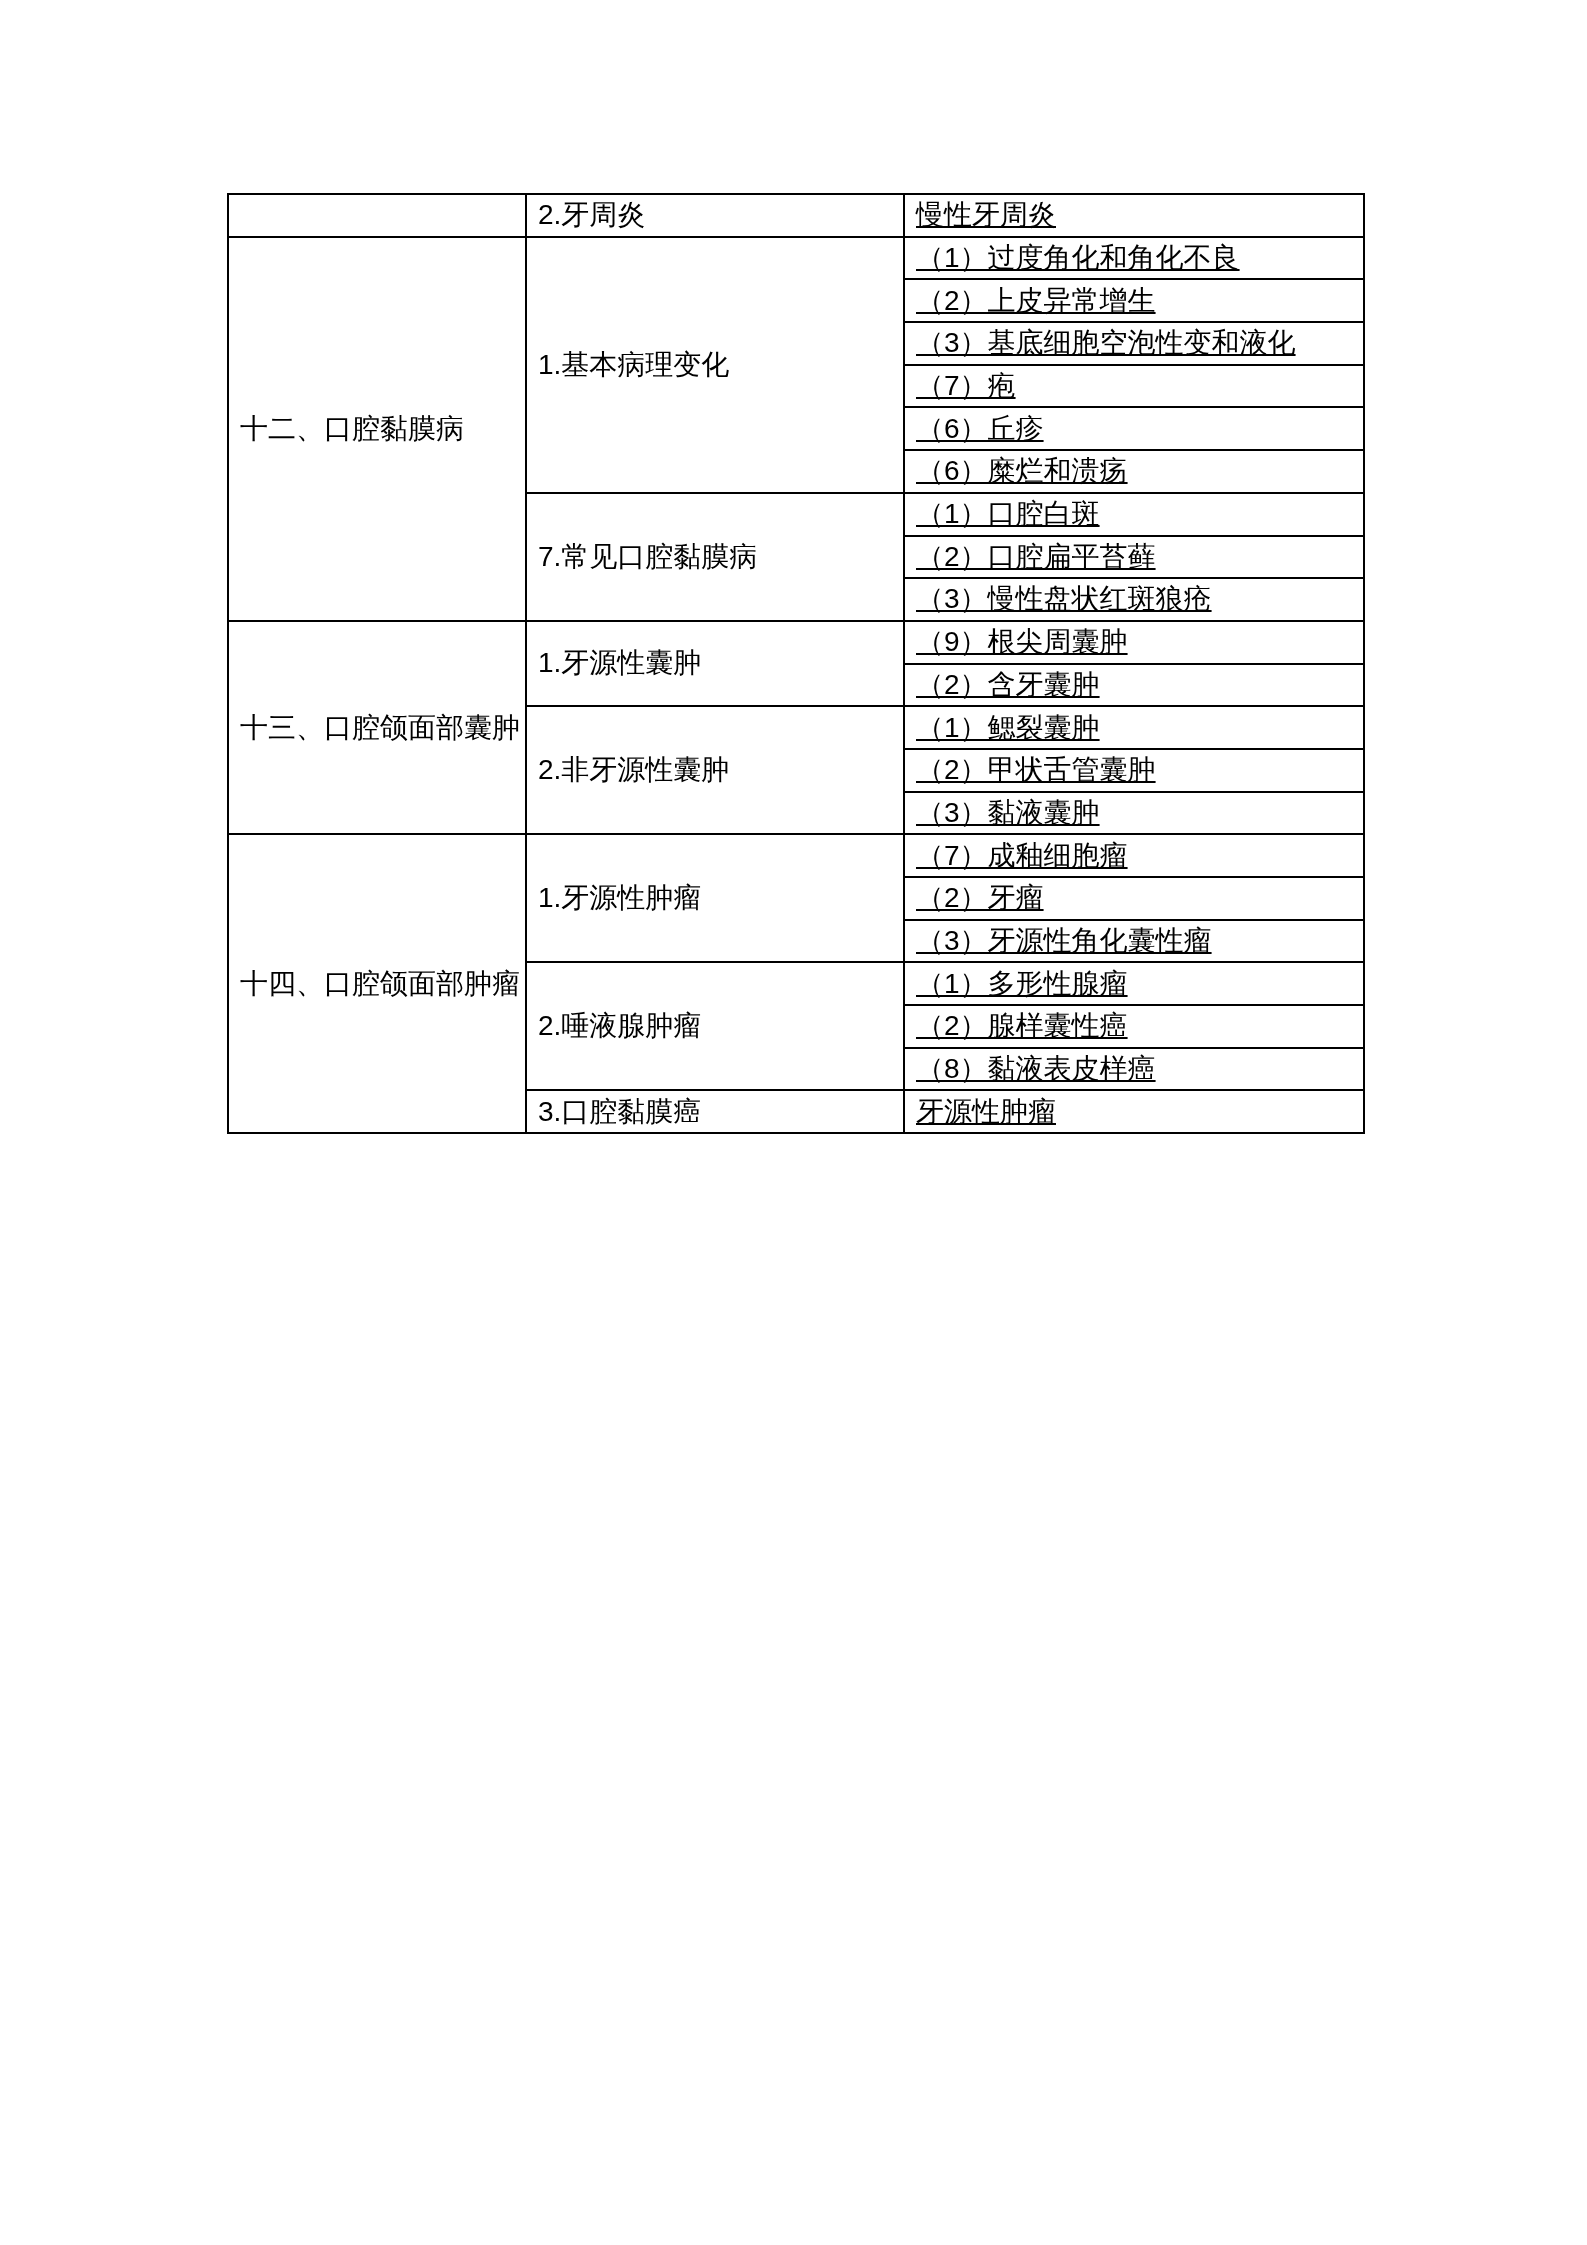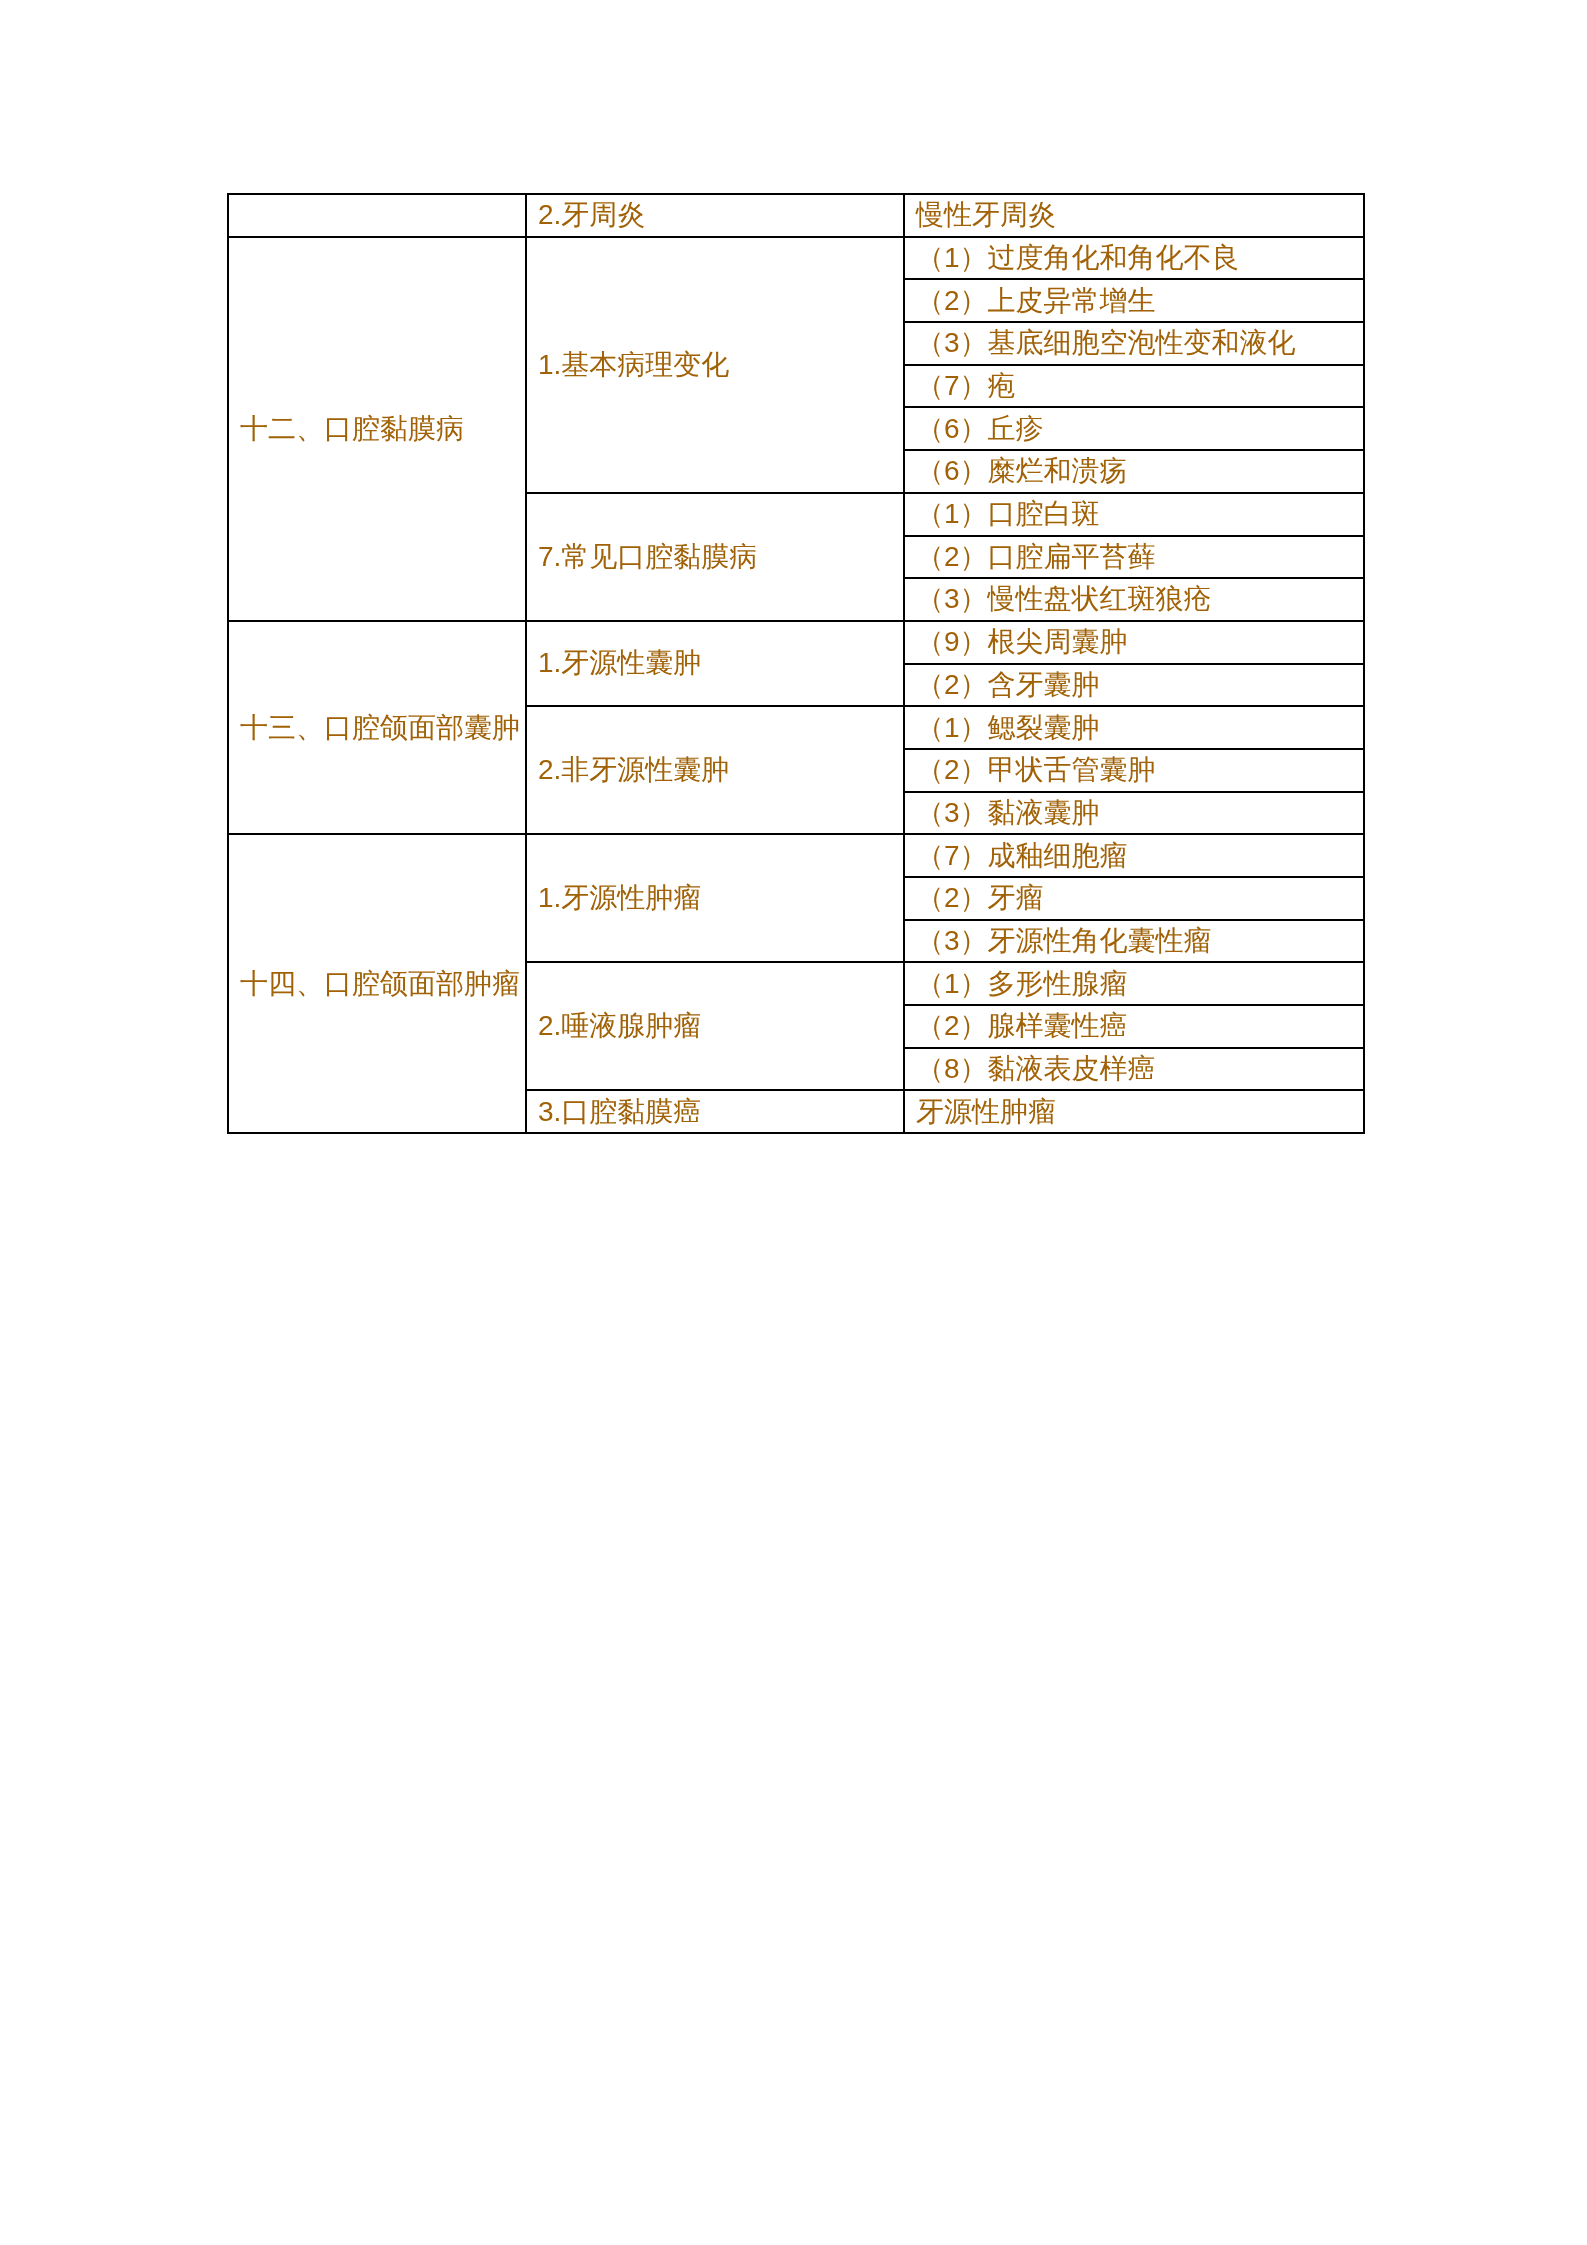--- a/index.html
+++ b/index.html
@@ -19,39 +19,40 @@
     left: 227px;
     top: 193px;
     width: 1136px;
     border-collapse: collapse;
     table-layout: fixed;
   }
   table.outline td {
     border: 2px solid #000000;
     font-family: "Liberation Sans", serif; 
     font-size: 28px;
-    color: #a16207;
+    color: #000000;
     vertical-align: middle;
     text-align: left;
     padding: 0 6px 0 11px;
     white-space: nowrap;
     overflow: hidden;
     line-height: 1.15;
   }
   table.outline tr {
     height: 42.7px;
   }
   td.section-col {
     padding-left: 11px;
   }
   td.sub-col {
     padding-left: 12px;
   }
   td.item-col {
     padding-left: 12px;
+    text-decoration: underline;
   }
 </style>
 </head>
 <body>
 
 <div class="page">
   <table class="outline">
     <colgroup>
       <col style="width:298px">
       <col style="width:378px">

